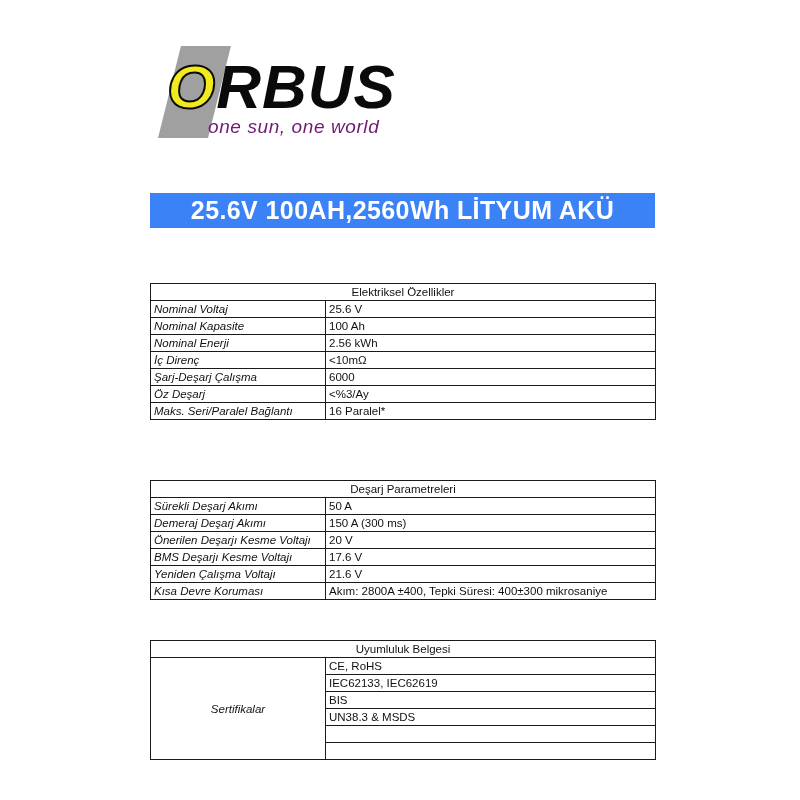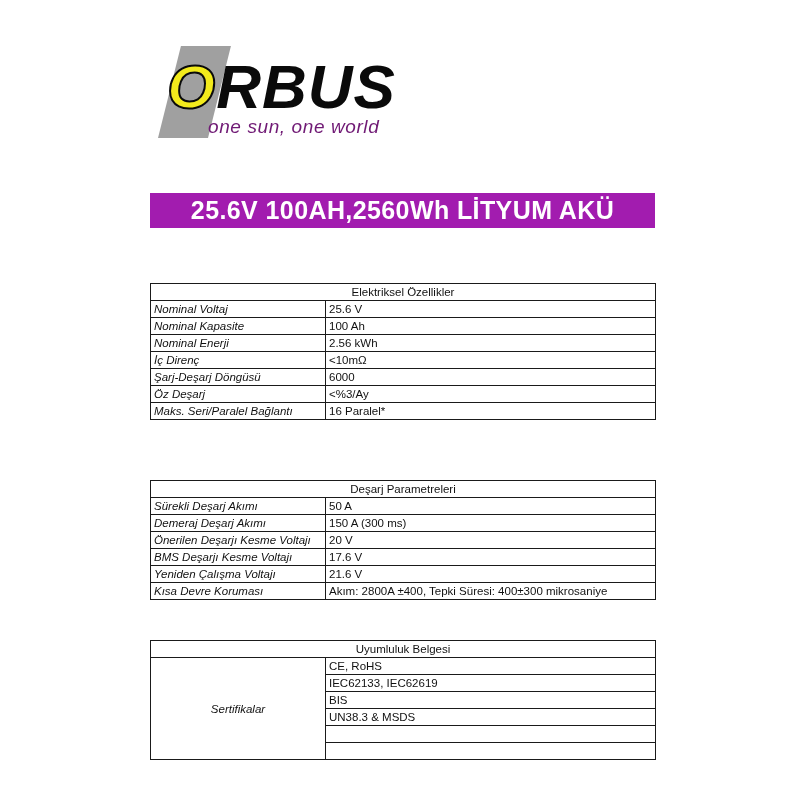--- a/index.html
+++ b/index.html
@@ -8,21 +8,21 @@
   
   .logo { position:absolute; left:150px; top:40px; width:270px; height:105px; }
   .logo-para { position:absolute; left:8px; top:6px; width:50px; height:92px; background:#a0a0a0;
                transform:skewX(-14deg); transform-origin:bottom left; }
   .logo-word { position:absolute; left:17px; top:12px; font-family:"Liberation Sans", sans-serif; font-weight:bold;
                font-style:italic; font-size:62px; letter-spacing:1px; line-height:70px; color:#0a0a0a; }
   .logo-word .o { color:#f2ea1c; -webkit-text-stroke:2px #0a0a0a; }
   .logo-tag { position:absolute; left:58px; top:76px; font-style:italic; font-size:19px; color:#701a75; letter-spacing:0.6px; }
 
   
-  .banner { position:absolute; left:150px; top:193px; width:505px; height:35px; background:#a21caf;
+  .banner { position:absolute; left:150px; top:193px; width:505px; height:35px; background:#3b82f6;
             color:#ffffff; font-weight:bold; font-size:25px; line-height:35px; text-align:center; letter-spacing:0.4px; }
 
   
   table.spec { position:absolute; left:150px; width:506px; border-collapse:collapse; font-size:11.5px; }
   table.spec td { border:1.5px solid #1a1a1a; height:16px; padding:0 3px; line-height:16px; white-space:nowrap; }
   table.spec td.hdr { text-align:center; }
   table.spec td.lbl { width:168px;font-style:italic; }
   table.spec td.merged { text-align:center; vertical-align:middle; }
   #t1 { top:283px; }
   #t2 { top:480px; }
@@ -54,21 +54,21 @@
       </tr>
   <tr>
         <td class="lbl">Nominal Enerji</td>
         <td>2.56 kWh</td>
       </tr>
   <tr>
         <td class="lbl">İç Direnç</td>
         <td>&lt;10mΩ</td>
       </tr>
   <tr>
-        <td class="lbl">Şarj-Deşarj Döngüsü</td>
+        <td class="lbl">Şarj-Deşarj Çalışma</td>
         <td>6000</td>
       </tr>
   <tr>
         <td class="lbl">Öz Deşarj</td>
         <td>&lt;%3/Ay</td>
       </tr>
   <tr>
         <td class="lbl">Maks. Seri/Paralel Bağlantı</td>
         <td>16 Paralel*</td>
       </tr>

